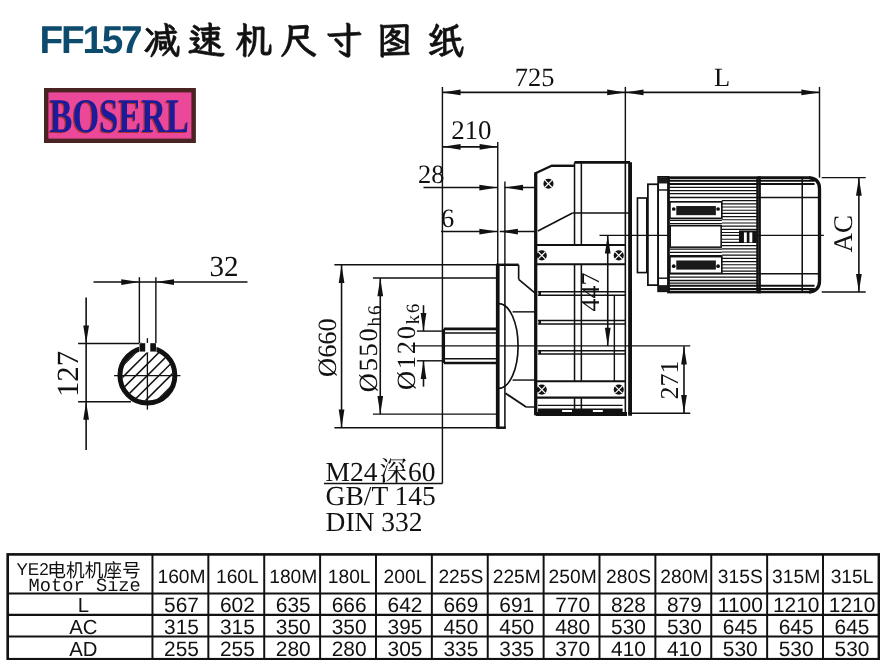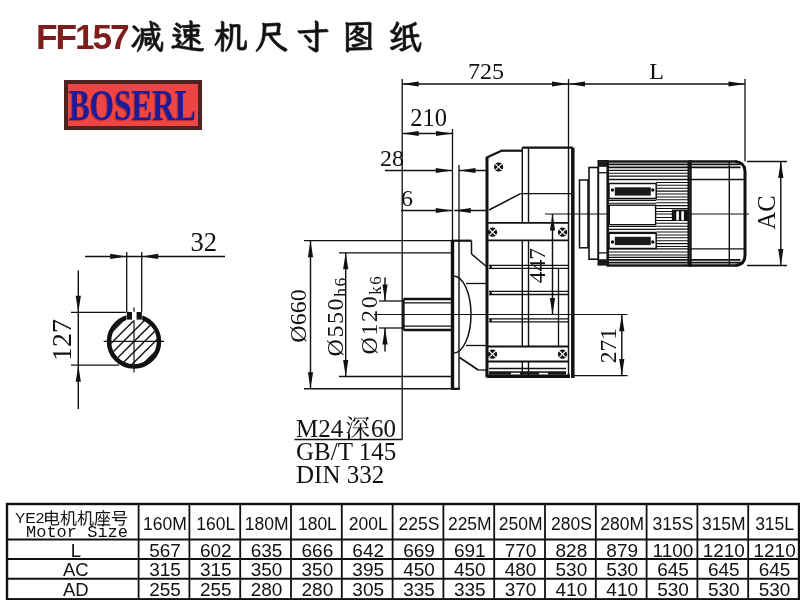--- a/index.html
+++ b/index.html
@@ -1,16 +1,16 @@
 <!DOCTYPE html>
 <html><head><meta charset="utf-8"><style>
 * { margin:0; padding:0; }
 body { width:800px; height:600px; background:#fff; position:relative; overflow:hidden; font-family:"Liberation Sans",sans-serif; }
-.ff { position:absolute; left:36px; top:24px; font-family:"Liberation Sans",sans-serif; font-weight:bold; font-size:35.3px; letter-spacing:-2.1px; line-height:25px; height:25px; color:#7f1d1d; }
-.logo { position:absolute; left:40px; top:80px; width:130px; height:42px; border:4.5px solid #4a2323; background:#ef4444;margin-left:24px; }
+.ff { position:absolute; left:36px; top:24px; font-family:"Liberation Sans",sans-serif; font-weight:bold; font-size:35.3px; letter-spacing:-2.1px; line-height:25px; height:25px; color:#0c4a6e; }
+.logo { position:absolute; left:40px; top:80px; width:130px; height:42px; border:4.5px solid #4a2323; background:#ec4899; }
 .logo span { display:inline-block; font-family:"Liberation Serif",serif; font-weight:bold; font-size:44px; line-height:42px; margin-top:0.5px; margin-left:1px; color:#1c1c9a; transform:scaleX(0.71); transform-origin:0 0; letter-spacing:0px; text-shadow:-1.5px 1px 0 #b03030;  }
 </style></head>
 <body>
 <div class="ff">FF157</div>
 <svg width="440" height="60" viewBox="0 0 440 60" style="position:absolute;left:0;top:0">
     <g transform="translate(129.9 48.7)">
       <path d="M3.8 -1.4Q5.2 -1.4 9.1 -9.4Q10.8 -12.9 10.8 -13.5Q10.8 -14.3 10.4 -14.3Q9.9 -14.3 9.1 -13.2Q5.7 -7.7 3.1 -4.4Q2.6 -3.8 2 -3.5Q1.5 -3.2 1.5 -2.9Q1.5 -2.7 2 -2.2Q2.4 -1.6 3.8 -1.4ZM8 -16.6Q8.3 -16.6 8.6 -16.9Q9.5 -17.6 9.5 -18.2Q9.5 -18.6 7.7 -20.3Q6 -22 5.1 -22.6Q4.2 -23.2 3.9 -23.2Q3.6 -23.2 3.2 -22.7Q2.7 -22.3 2.7 -21.9Q2.7 -21.6 2.8 -21.4Q3 -21.2 4.1 -20.2Q5.3 -19.2 6.5 -17.9Q7.6 -16.6 8 -16.6ZM17.2 -6 17.1 -9.1 19.4 -9.3 19.2 -6.1ZM16.6 -2.8Q17.3 -2.8 17.3 -3.7L17.3 -4.1Q21.1 -4.3 21.5 -4.4Q21.9 -4.5 21.9 -5Q21.9 -5.3 21.3 -6.1Q21.7 -9.7 21.8 -9.8Q21.9 -10 21.9 -10.2Q21.9 -10.5 21.4 -10.9Q21 -11.3 20.5 -11.3L17 -11.1Q15.5 -11.5 15.1 -11.5Q14.5 -11.5 14.5 -11.1Q14.5 -10.8 14.7 -10.5Q14.9 -10.2 14.9 -9.4Q15.1 -5.6 15.1 -5.3L15 -4.1Q15 -3.6 15.6 -3.2Q16.2 -2.8 16.6 -2.8ZM26.6 -21.7Q27.2 -21 27.6 -21Q28.1 -21 28.5 -21.6Q28.9 -22.2 28.9 -22.4Q28.9 -22.9 26.8 -24.6Q24.8 -26.3 24.3 -26.3Q23.8 -26.3 23.4 -25.9Q23.1 -25.4 23.1 -25.1Q23.1 -24.8 23.5 -24.4Q25.1 -23.3 26.6 -21.7ZM7.6 3.2Q7.9 3.2 8.6 2.4Q10.5 0.6 12 -3.1Q12.9 -5.1 13.4 -7.7Q13.9 -10.4 13.9 -17.6L21.1 -18.1Q21.4 -16.2 21.7 -14.5Q21.6 -14.8 21.2 -15.1Q20.6 -15.6 20.3 -15.6Q20.1 -15.6 19.8 -15.5Q19.5 -15.4 15.8 -15.3L15.2 -15.2L14.4 -15.3Q14 -15.3 14 -15Q14 -14.8 14.2 -14.2Q14.7 -13.2 15.6 -13.2L20.9 -13.4Q21.8 -13.5 21.8 -14.1Q22 -13 22.2 -12Q22.8 -9.2 23.8 -6.5Q21.6 -2.9 18.3 0.8Q17.7 1.4 17.7 1.7Q17.7 2.2 18.1 2.2Q18.4 2.2 19.5 1.4Q20.5 0.6 22 -0.8Q23.5 -2.3 24.9 -4.1Q25.9 -1.7 26.9 -0.2Q29.1 3 30.8 3Q32.4 3 32.6 0.7Q33 -2.4 33 -4.7Q33 -7.1 32.4 -7.1Q31.8 -7.1 31.6 -5.7Q31.2 -2.9 30.9 -1.4Q30.5 0.1 30.4 0.1Q30.3 0.1 29.1 -1.5Q27.9 -3.1 26.5 -6.5Q27.5 -8.2 28.8 -11Q30.1 -13.8 30.1 -14.6Q30.1 -15.3 28.6 -16.1Q28 -16.4 27.8 -16.4Q27.4 -16.4 27.4 -15.9Q27.5 -15.7 27.5 -15Q27.5 -14.7 26.9 -12.9Q26.4 -11.1 25.4 -9.2Q24.6 -11.5 23.8 -16.9L23.6 -18.2L29.8 -18.5Q30.9 -18.6 30.9 -19.2Q30.9 -19.8 29.9 -20.5Q29.4 -20.8 29.2 -20.8Q28.9 -20.8 28.6 -20.7Q28.3 -20.6 28 -20.6Q27.7 -20.5 27.4 -20.5L23.3 -20.2Q23 -22.3 22.7 -26.3Q22.6 -27.1 21.6 -27.3Q20.5 -27.6 20 -27.6Q19.3 -27.6 19.3 -27.2Q19.3 -26.9 19.7 -26.7Q20 -26.4 20.1 -26.1Q20.2 -25.7 20.3 -24.9Q20.4 -24 20.5 -22.6Q20.7 -21.2 20.8 -20.1L13.8 -19.7Q12 -20.5 11.5 -20.5Q10.8 -20.5 10.8 -20.1Q10.8 -19.9 11.1 -19.2Q11.4 -18.3 11.4 -16.1Q11.4 -12.1 11.2 -9.7Q10.7 -4.1 7.5 1.8Q7.2 2.3 7.2 2.7Q7.2 3.2 7.6 3.2Z" fill="#111" stroke="#111" stroke-width="0.75"></path>
     </g>
     <g transform="translate(170.7 48.7)">
       <path d="M30.6 2.4H30.9Q31.6 2.3 31.9 2.1Q32.3 1.9 32.8 1Q33.2 0.5 33.2 0.3Q33.2 -0.2 32.4 -0.2H32.1Q31.9 -0.2 31.5 -0.2Q31.2 -0.2 30.8 -0.2Q29.2 -0.2 27.1 -0.4Q25 -0.5 22.6 -0.9Q21.8 -1 21 -1.1Q21.3 -1.1 21.4 -1.4Q21.6 -1.8 21.6 -2.2V-9.1Q23 -8.2 24.5 -7.2Q26.1 -6.1 27.6 -4.9Q28.2 -4.5 28.5 -4.5Q28.9 -4.5 29.2 -4.8Q29.5 -5.1 29.6 -5.5Q29.8 -5.9 29.8 -6.1Q29.8 -6.6 29 -7.1Q27.9 -7.9 26.8 -8.6Q25.7 -9.3 24.7 -9.9Q23.7 -10.5 23 -10.8Q22.3 -11.2 22.1 -11.2Q21.6 -11.2 21.6 -11.2V-12.1L27.6 -12.4Q27.9 -12.4 28.3 -12.5Q28.6 -12.6 28.6 -13Q28.6 -13.2 28.4 -13.5Q28.1 -13.8 27.7 -14.2L28.4 -17.8Q28.4 -17.9 28.5 -18.1Q28.7 -18.3 28.7 -18.5Q28.7 -18.9 28.1 -19.4Q27.5 -19.9 26.9 -19.9H26.7L21.6 -19.6V-21.4L28.7 -21.9Q29 -21.9 29.2 -22.1Q29.4 -22.2 29.4 -22.5Q29.4 -23 29 -23.4Q28.6 -23.8 28.2 -24Q27.7 -24.3 27.4 -24.3Q27.2 -24.3 27.1 -24.2Q26.8 -24.1 26.5 -24Q26.1 -24 25.7 -23.9L21.6 -23.7V-26.9Q21.6 -27.5 21 -27.8Q20.5 -28 20 -28Q19.4 -28.1 19.4 -28.1Q18.7 -28.1 18.7 -27.6Q18.7 -27.4 18.9 -27Q19.2 -26.7 19.2 -26.4Q19.3 -26.1 19.3 -25.8V-23.6L13.7 -23.2H13.3Q12.6 -23.2 12.1 -23.3Q11.9 -23.4 11.8 -23.4Q11.4 -23.4 11.4 -23Q11.4 -22.8 11.4 -22.6Q11.6 -22.2 12 -21.5Q12.5 -20.9 13.4 -20.9Q13.7 -20.9 14 -20.9Q14.2 -20.9 14.6 -21L19.3 -21.3V-19.5L15.1 -19.2Q14.3 -19.4 13.8 -19.5Q13.3 -19.6 13 -19.6Q12.4 -19.6 12.4 -19.3Q12.4 -18.9 12.8 -18.4Q12.9 -18.2 13 -17.9Q13.1 -17.5 13.1 -17.2L13.5 -13.7Q13.5 -13.6 13.5 -13.4Q13.5 -13.3 13.5 -13.2Q13.5 -13 13.5 -12.8Q13.5 -12.6 13.5 -12.3V-12.1Q13.5 -11.6 13.8 -11.3Q14.2 -11 14.6 -10.9Q15.1 -10.7 15.2 -10.7Q15.7 -10.7 15.8 -11Q16 -11.3 16 -11.6V-11.8V-11.9L17.9 -12Q16.6 -10.2 14.9 -8.4Q13.2 -6.6 11.5 -5.3Q10.6 -4.6 10.6 -4.1Q10.6 -3.7 11.1 -3.7Q11.6 -3.7 12.4 -4.2Q13.3 -4.7 14.4 -5.5Q15.4 -6.3 16.5 -7.2Q17.5 -8.2 18.4 -9.1Q19.2 -10.1 19.2 -10.2L19.3 -10.4Q19.2 -9.9 19.2 -9.4Q19.2 -8.7 19.2 -7.8Q19.2 -7 19.2 -6.4L19.2 -5.8Q19.2 -5.2 19.2 -4.5Q19.1 -3.8 19 -3Q19 -3 19 -2.9Q18.9 -2.8 18.9 -2.7Q18.9 -2.2 19.3 -1.9Q19.7 -1.5 20.2 -1.3Q20.3 -1.2 20.4 -1.1Q19.1 -1.3 17.8 -1.5Q15.4 -1.9 13.4 -2.3Q11.3 -2.6 9.8 -2.9Q8.8 -3.1 8.2 -3.2Q9.4 -4.2 10 -4.9Q10.7 -5.6 10.7 -6.4Q10.7 -6.8 10.5 -7.1Q10.3 -7.3 9.7 -7.8Q9 -8.2 7.6 -9.1Q7.5 -9.2 7.5 -9.2Q8.1 -10 8.7 -10.7Q9.3 -11.5 10.1 -12.4Q10.3 -12.6 10.5 -12.8Q10.7 -13.1 10.7 -13.4Q10.7 -13.9 10.2 -14.3Q9.7 -14.8 9.2 -14.8Q9.1 -14.8 9 -14.7Q8.9 -14.7 8.9 -14.7L4.2 -14.3Q4 -14.3 3.8 -14.3Q3.7 -14.3 3.5 -14.3Q3 -14.3 2.4 -14.4Q2.4 -14.4 2.4 -14.4Q2.3 -14.4 2.2 -14.4Q1.8 -14.4 1.8 -13.9L1.9 -13.5Q2.1 -13 2.5 -12.5Q2.9 -12.1 3.8 -12.1Q4 -12.1 4.2 -12.1Q4.5 -12.1 4.8 -12.1L7.1 -12.4Q6.9 -12.1 6.4 -11.5Q6 -10.9 5.6 -10.4Q5 -9.5 5 -8.9Q5 -8.1 6 -7.5Q7.1 -6.9 8 -6.3Q8 -6.2 8 -6.2L8 -6.1Q7.4 -5.5 6.7 -4.7Q5.9 -4 5 -3.3Q3.2 -3.1 2.3 -2.9Q1.4 -2.7 1.2 -2.4Q1 -2.2 1 -1.9L1 -1.5Q1 -1.1 1.2 -0.7Q1.4 -0.3 2 -0.3Q2.1 -0.3 2.3 -0.4Q2.4 -0.4 2.6 -0.4Q3.6 -0.7 4.5 -0.9Q5.4 -1 6.1 -1Q7 -1 7.8 -0.9Q8.6 -0.8 9.4 -0.6Q10.9 -0.3 13.1 0.1Q15.3 0.4 17.8 0.9Q20.3 1.3 22.7 1.6Q25.2 1.9 27.3 2.2Q29.3 2.4 30.6 2.4ZM19.3 -17.4 19.2 -14.1 15.8 -13.9 15.5 -17.1ZM25.8 -17.7 25.4 -14.3 21.6 -14.2 21.6 -17.5ZM8.2 -15.7Q8.6 -15.7 8.9 -16.1Q9.2 -16.5 9.4 -16.9Q9.6 -17.3 9.6 -17.4Q9.6 -17.6 9.4 -17.9Q9.3 -18.1 8.9 -18.4Q8.4 -18.8 7.5 -19.4Q6.5 -20 4.8 -21Q4.4 -21.2 4 -21.2Q3.6 -21.2 3.1 -20.7Q2.8 -20.3 2.8 -19.9Q2.8 -19.5 3.5 -19Q4.4 -18.5 5.3 -17.8Q6.3 -17.1 7.3 -16.2Q7.6 -16 7.8 -15.9Q8 -15.7 8.2 -15.7ZM9.8 -20.3Q10.1 -20.3 10.4 -20.6Q10.7 -20.9 11 -21.2Q11.3 -21.6 11.3 -21.9Q11.3 -22.2 10.8 -22.7Q10.3 -23.2 9.6 -23.7Q8.9 -24.3 8.1 -24.8Q7.4 -25.2 6.8 -25.6Q6.2 -25.9 6 -25.9Q5.5 -25.9 5.1 -25.4Q4.7 -24.9 4.7 -24.6Q4.7 -24.2 5.3 -23.8Q6.3 -23.2 7.2 -22.4Q8.1 -21.7 9 -20.8Q9.5 -20.3 9.8 -20.3Z" fill="#111" stroke="#111" stroke-width="0.75"></path>

